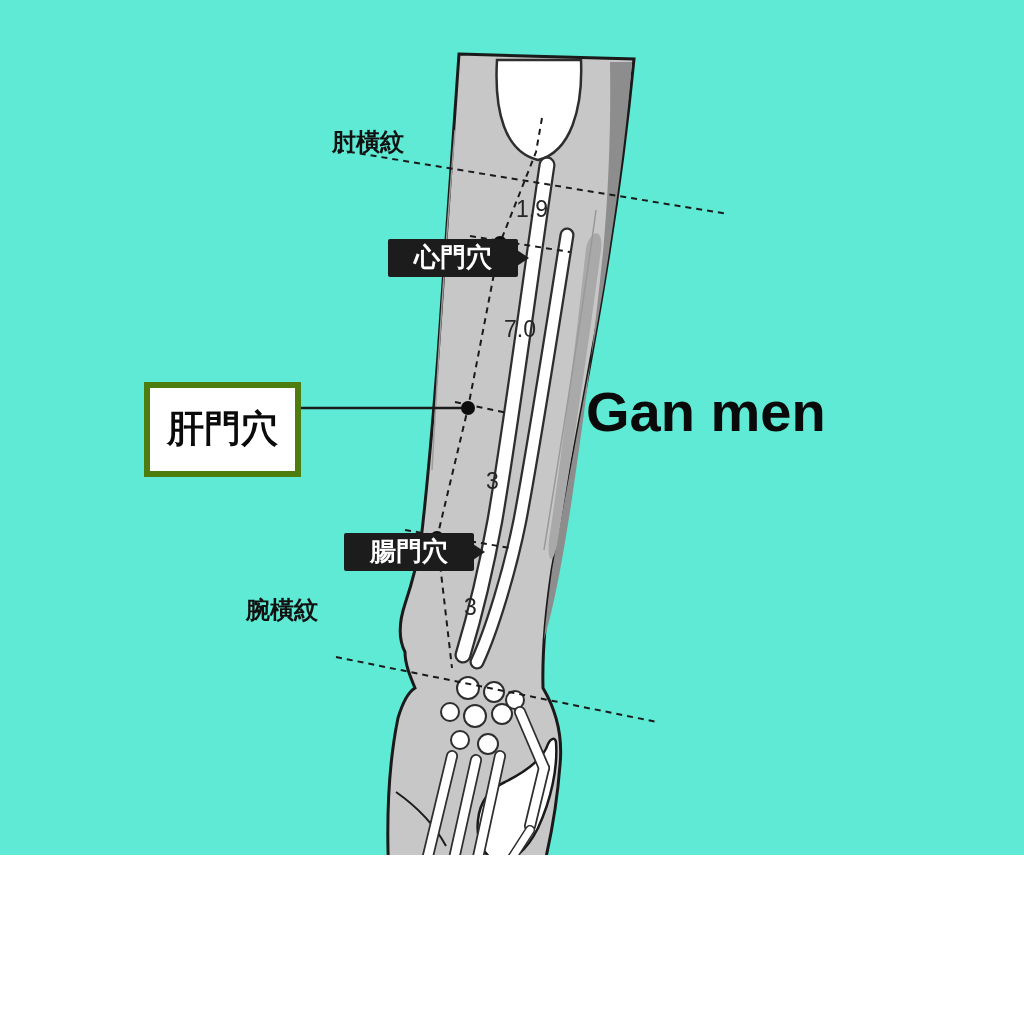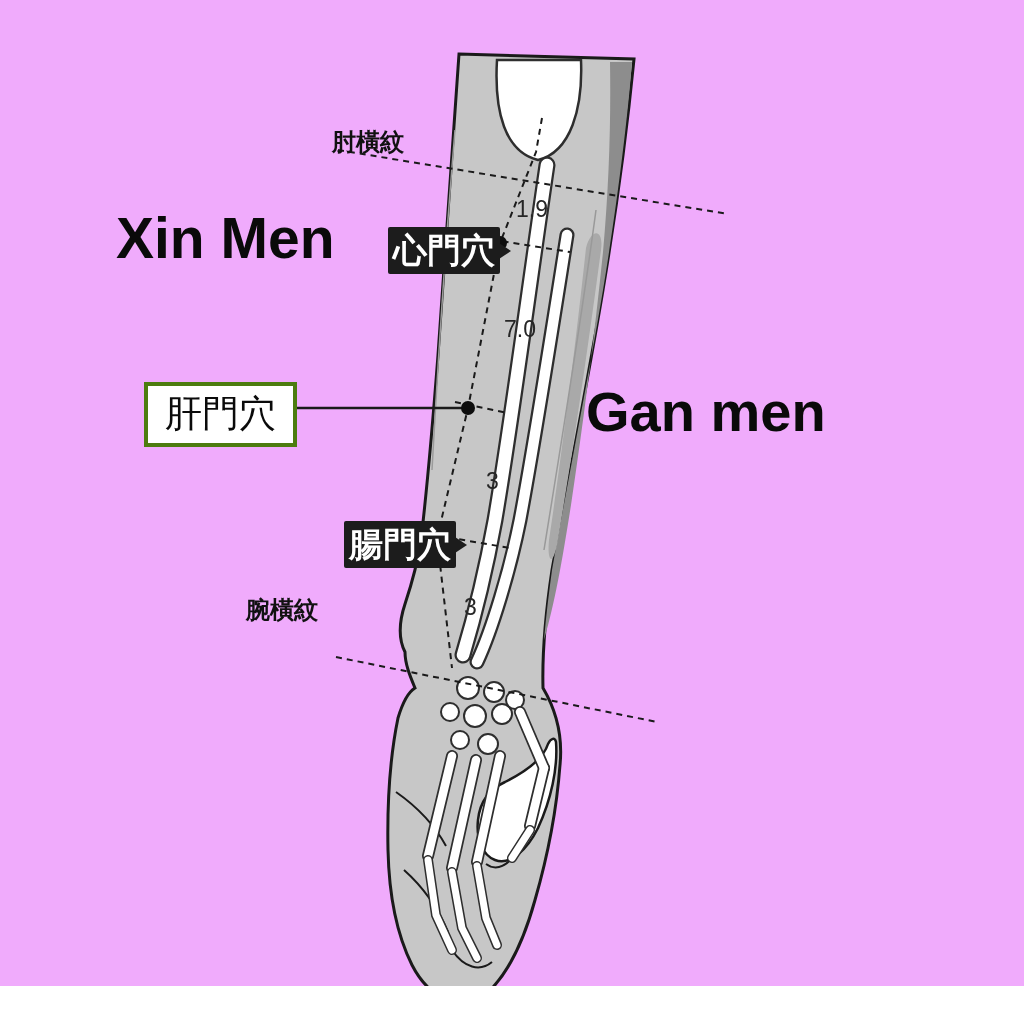--- a/index.html
+++ b/index.html
@@ -1,48 +1,48 @@
 <!DOCTYPE html>
 <html><head>
 <meta charset="utf-8">
 <style>
   html,body{margin:0;padding:0;background:#ffffff;}
   #stage{
-    position:relative;width:1024px;height:986px;background:#f0abfc;overflow:hidden;
+    position:relative;width:1024px;height:855px;background:#5eead4;overflow:hidden;
     font-family:"Liberation Sans", sans-serif;
   }
   #arm-svg{position:absolute;left:0;top:0;width:1024px;height:1024px;}
   .abs{position:absolute;white-space:nowrap;}
   .caption{
     font-weight:700;color:#0a0a0a;line-height:1;
     font-family:"Liberation Sans", sans-serif;
   }
   .cap-xin{left:116px;top:210px;font-size:57px;}
   .cap-gan{left:586px;top:384px;font-size:56px;}
   .cap-chang{left:56px;top:551px;font-size:55px;}
   .zh-landmark{
     font-weight:700;color:#111;font-size:24px;line-height:1;
     font-family:"Liberation Sans", sans-serif;
   }
   .lbl-elbow{left:332px;top:130px;}
   .lbl-wrist{left:246px;top:598px;}
   .badge{
-    background:#1c1c1c;color:#ffffff;font-size:34px;font-weight:700;
-    padding:4px 5px;line-height:1.15;border-radius:2px;
+    background:#1c1c1c;color:#ffffff;font-size:26px;font-weight:700;
+    padding:4px 26px;line-height:1.15;border-radius:2px;margin-top:12px;
   }
   .badge .ptr{
     position:absolute;right:-11px;top:50%;margin-top:-8px;width:0;height:0;
     border-top:8px solid transparent;border-bottom:8px solid transparent;
     border-left:12px solid #1c1c1c;
   }
   .badge-xin{left:388px;top:227px;}
   .badge-chang{left:344px;top:521px;}
   .gan-box{
-    left:144px;top:382px;background:#ffffff;border:4px solid #4d7c0f;
-    color:#0a0a0a;font-size:37px;font-weight:400;padding:7px 17px;line-height:1.15;
+    left:144px;top:382px;background:#ffffff;border:6px solid #4d7c0f;
+    color:#0a0a0a;font-size:37px;font-weight:700;padding:20px 17px;line-height:1.15;
   }
   .measure{
     color:#262626;font-size:23px;line-height:1;font-family:"Liberation Sans", sans-serif;
   }
   .num-15{left:516px;top:198px;}
   .num-45{left:504px;top:318px;}
   .num-3a{left:486px;top:470px;}
   .num-3b{left:464px;top:596px;}
 </style>
 </head>
@@ -164,21 +164,20 @@
     <g>
       <line x1="292" y1="408" x2="468" y2="408" stroke="#1a1a1a" stroke-width="2.5"></line>
       <circle cx="500" cy="243" r="7" fill="#0d0d0d"></circle>
       <circle cx="468" cy="408" r="7" fill="#0d0d0d"></circle>
       <circle cx="437" cy="538" r="7" fill="#0d0d0d"></circle>
     </g>
   </svg>
 
   <div class="abs zh-landmark lbl-elbow">肘橫紋</div>
 
-  <div class="abs caption cap-xin">Xin Men</div>
 
   <div class="abs badge badge-xin">
     <span>心門穴</span>
     <span class="ptr"></span>
   </div>
 
   <div class="abs measure num-15">1.9</div>
 
   <div class="abs measure num-45">7.0</div>
 

